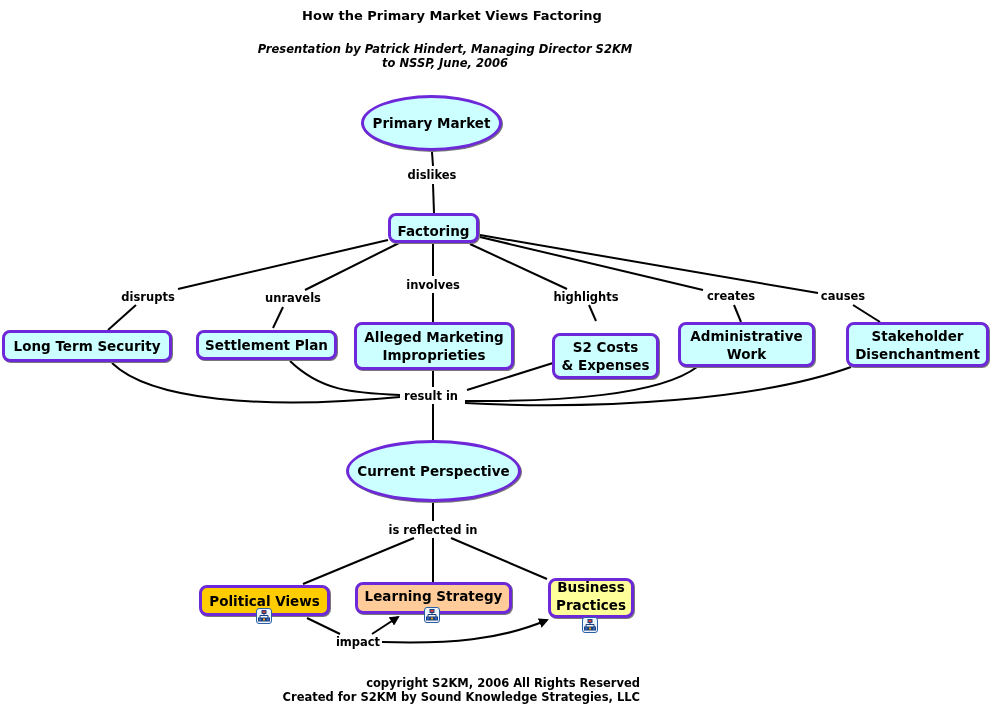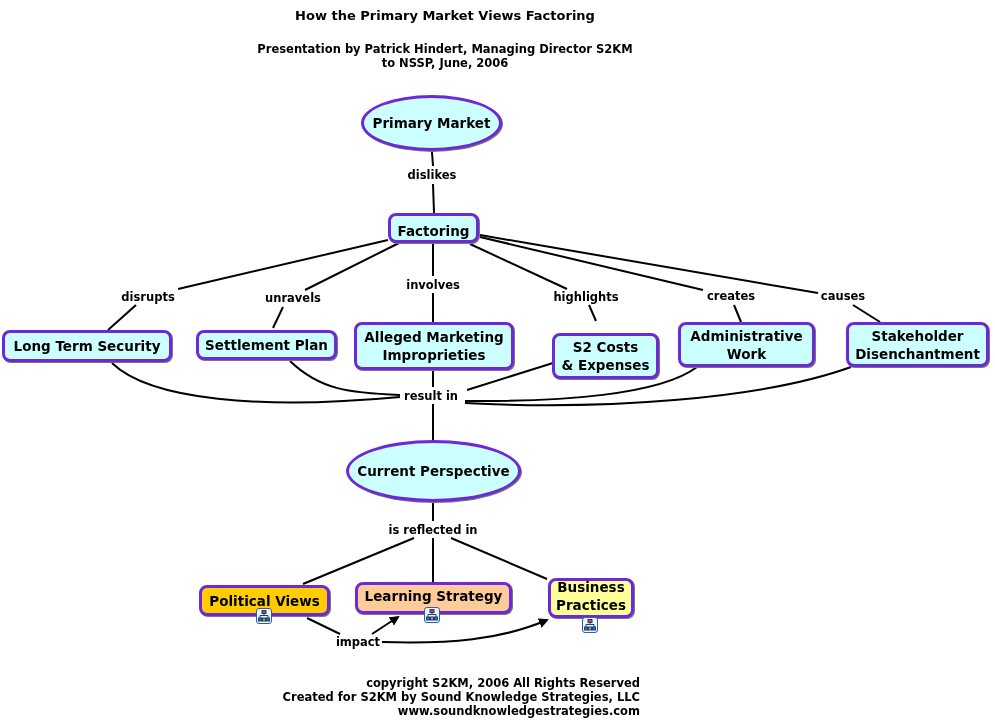--- a/index.html
+++ b/index.html
@@ -1,19 +1,19 @@
 <!DOCTYPE html>
 <html><head>
 <meta charset="utf-8">
 <style>
   html, body { margin: 0; padding: 0; background: #ffffff; }
   body { width: 995px; height: 728px; position: relative; overflow: hidden;
          font-family: "DejaVu Sans", sans-serif; color: #000; }
   .title { position: absolute; left: 0; width: 890px; text-align: center;
-           font-weight: bold; font-size: 13px; }
+           font-weight: bold; font-size: 13px; padding-left: 7px; }
   .subtitle { position: absolute; left: 0; width: 890px; text-align: center;
               font-weight: bold; font-size: 11.5px; line-height: 14px; }
   .footer { position: absolute; left: 240px; width: 400px; text-align: right;
             font-weight: bold; font-size: 11.5px; line-height: 14px; top: 676px; }
   svg.links { position: absolute; left: 0; top: 0; }
   .node { position: absolute; box-sizing: border-box; display: flex;
           align-items: center; justify-content: center; text-align: center;
           font-weight: bold; font-size: 13.5px; line-height: 18px;
           border: 3px solid #6d28d9; border-radius: 8px; background: #ccffff;
           box-shadow: 1px 1px 0 #777; }
@@ -21,21 +21,21 @@
   .lbl { position: absolute; font-weight: bold; font-size: 11.5px;
          background: #fff; padding: 0 2px; white-space: nowrap; transform: translate(-50%, -50%); }
   .sub-icon { position: absolute; width: 16px; height: 16px; box-sizing: border-box;
               border: 1px solid #2a5fa8; border-radius: 3px; background: #eef5ff; }
   .sub-icon svg { position: absolute; left: 1px; top: 1px; }
 </style>
 </head>
 <body>
 
 <div class="title" style="top:8px;">How the Primary Market Views Factoring</div>
-<div class="subtitle" style="top:42px;">
+<div class="subtitle" style="top:42px;font-style:italic;">
   <div>Presentation by Patrick Hindert, Managing Director S2KM</div>
   <div>to NSSP, June, 2006</div>
 </div>
 
 <svg class="links" width="995" height="728">
   <defs>
     <marker id="arr" markerWidth="10" markerHeight="10" refX="8" refY="5" orient="auto" markerUnits="userSpaceOnUse">
       <path d="M0,0 L10,5 L0,10 z" fill="#000"></path>
     </marker>
   </defs>
@@ -183,14 +183,13 @@
         <rect x="0.5" y="8" width="3" height="3" fill="#3a6fc8"></rect>
         <rect x="8.5" y="8" width="3" height="3" fill="#3a6fc8"></rect>
         <rect x="4.5" y="8" width="3" height="3" fill="#e0a020"></rect>
       </g>
     </svg>
 </div>
 
 <div class="footer">
   <div>copyright S2KM, 2006 All Rights Reserved</div>
   <div>Created for S2KM by Sound Knowledge Strategies, LLC</div>
-  <div>www.soundknowledgestrategies.com</div>
 </div>
 
 </body></html>

